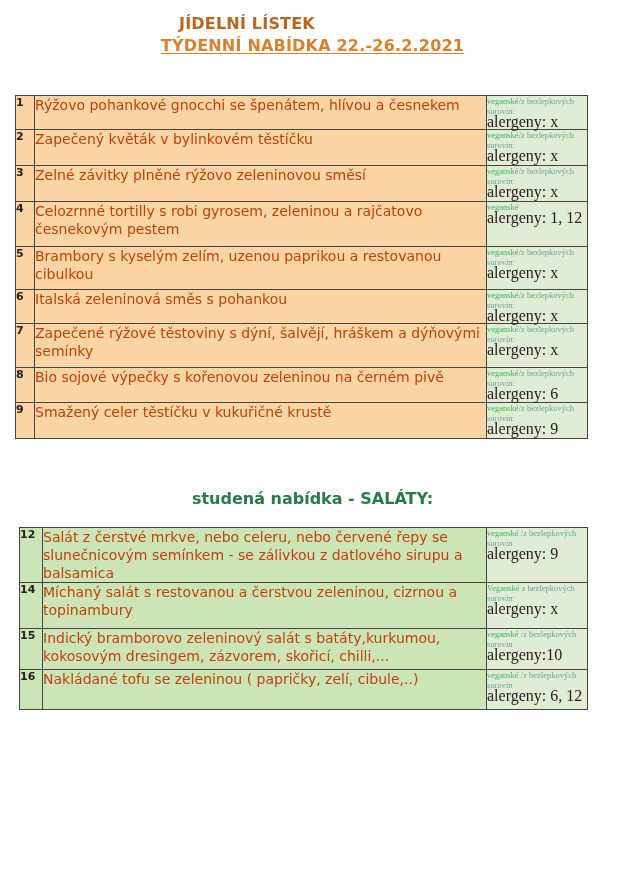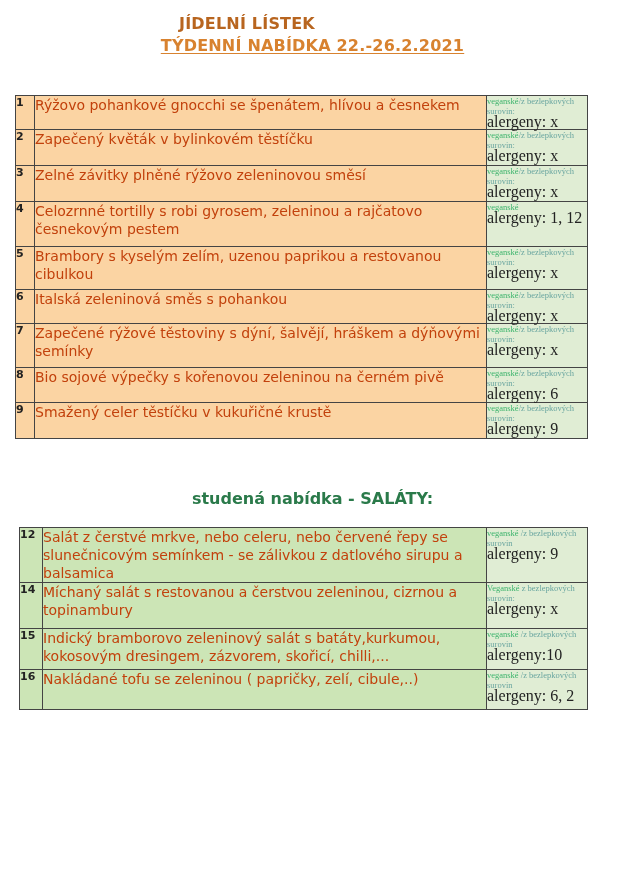--- a/index.html
+++ b/index.html
@@ -96,16 +96,16 @@
         <td class="info"><span class="veg">Veganské</span><span class="gf"> z bezlepkových surovin:</span><span class="alg">alergeny: x</span></td>
       </tr>
       <tr style="height: 41px;">
         <td class="num">15</td>
         <td class="dish">Indický bramborovo zeleninový salát s batáty,kurkumou, kokosovým dresingem, zázvorem, skořicí, chilli,...</td>
         <td class="info"><span class="veg">veganské</span><span class="gf"> /z bezlepkových surovin</span><span class="alg">alergeny:10</span></td>
       </tr>
       <tr style="height: 40px;">
         <td class="num">16</td>
         <td class="dish">Nakládané tofu se zeleninou ( papričky, zelí, cibule,..)</td>
-        <td class="info"><span class="veg">veganské</span><span class="gf"> /z bezlepkových surovin</span><span class="alg">alergeny: 6, 2</span></td>
+        <td class="info"><span class="veg">veganské</span><span class="gf"> /z bezlepkových surovin</span><span class="alg">alergeny: 6, 12</span></td>
       </tr>
     </tbody>
 </table>
 
 </body></html>

